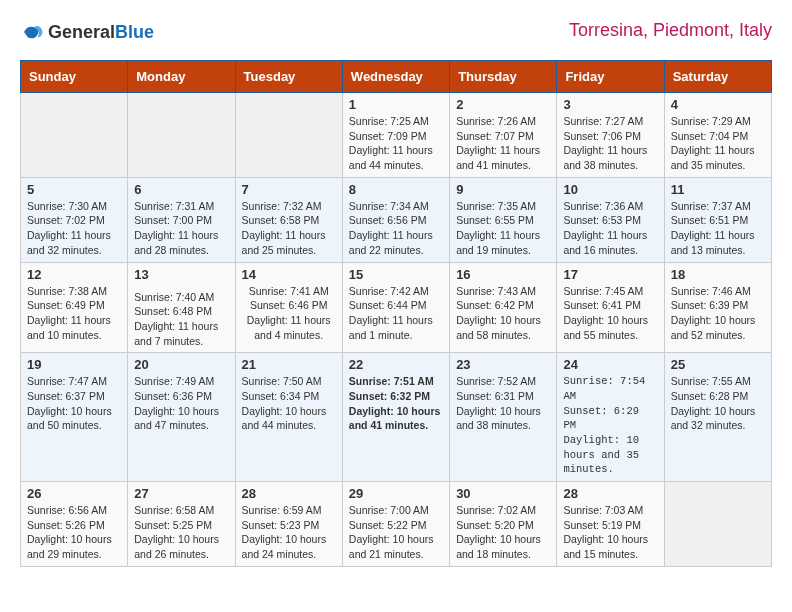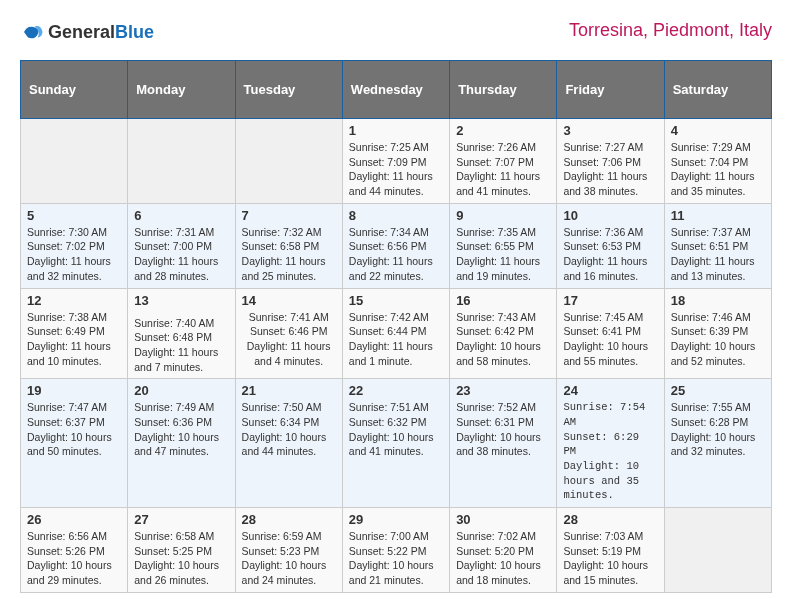--- a/index.html
+++ b/index.html
@@ -46,26 +46,26 @@
     .location-title {
       font-size: 18px;
       color: #be185d;
     }
     .calendar-table {
       width: 100%;
       border-collapse: collapse;
       border: 1px solid #ccc;
     }
     .calendar-table th {
-      background-color: #737373;
+      background-color: #c2410c;
       color: #fff;
       font-size: 13px;
       font-weight: bold;
       text-align: left;
-      padding: 21px 8px;
+      padding: 8px 8px;
       border: 1px solid #1a5fa0;
       margin-top: 8px;
     }
     .calendar-table td {
       vertical-align: top;
       padding: 4px 6px;
       border: 1px solid #ccc;
       width: calc(100% / 7);
       min-height: 80px;
       font-size: 11px;
@@ -255,21 +255,21 @@
 Daylight: 10 hours and 47 minutes.</div>
         </td>
         <td>
           <span class="day-number">21</span>
           <div class="day-info" style="white-space: pre-line;">Sunrise: 7:50 AM
 Sunset: 6:34 PM
 Daylight: 10 hours and 44 minutes.</div>
         </td>
         <td>
           <span class="day-number">22</span>
-          <div class="day-info" style="white-space: pre-line;">Sunrise: 7:51 AM
+          <div class="day-info" style="white-space: pre-line; font-weight: bold;">Sunrise: 7:51 AM
 Sunset: 6:32 PM
 Daylight: 10 hours and 41 minutes.</div>
         </td>
         <td>
           <span class="day-number">23</span>
           <div class="day-info" style="white-space: pre-line;">Sunrise: 7:52 AM
 Sunset: 6:31 PM
 Daylight: 10 hours and 38 minutes.</div>
         </td>
         <td>

